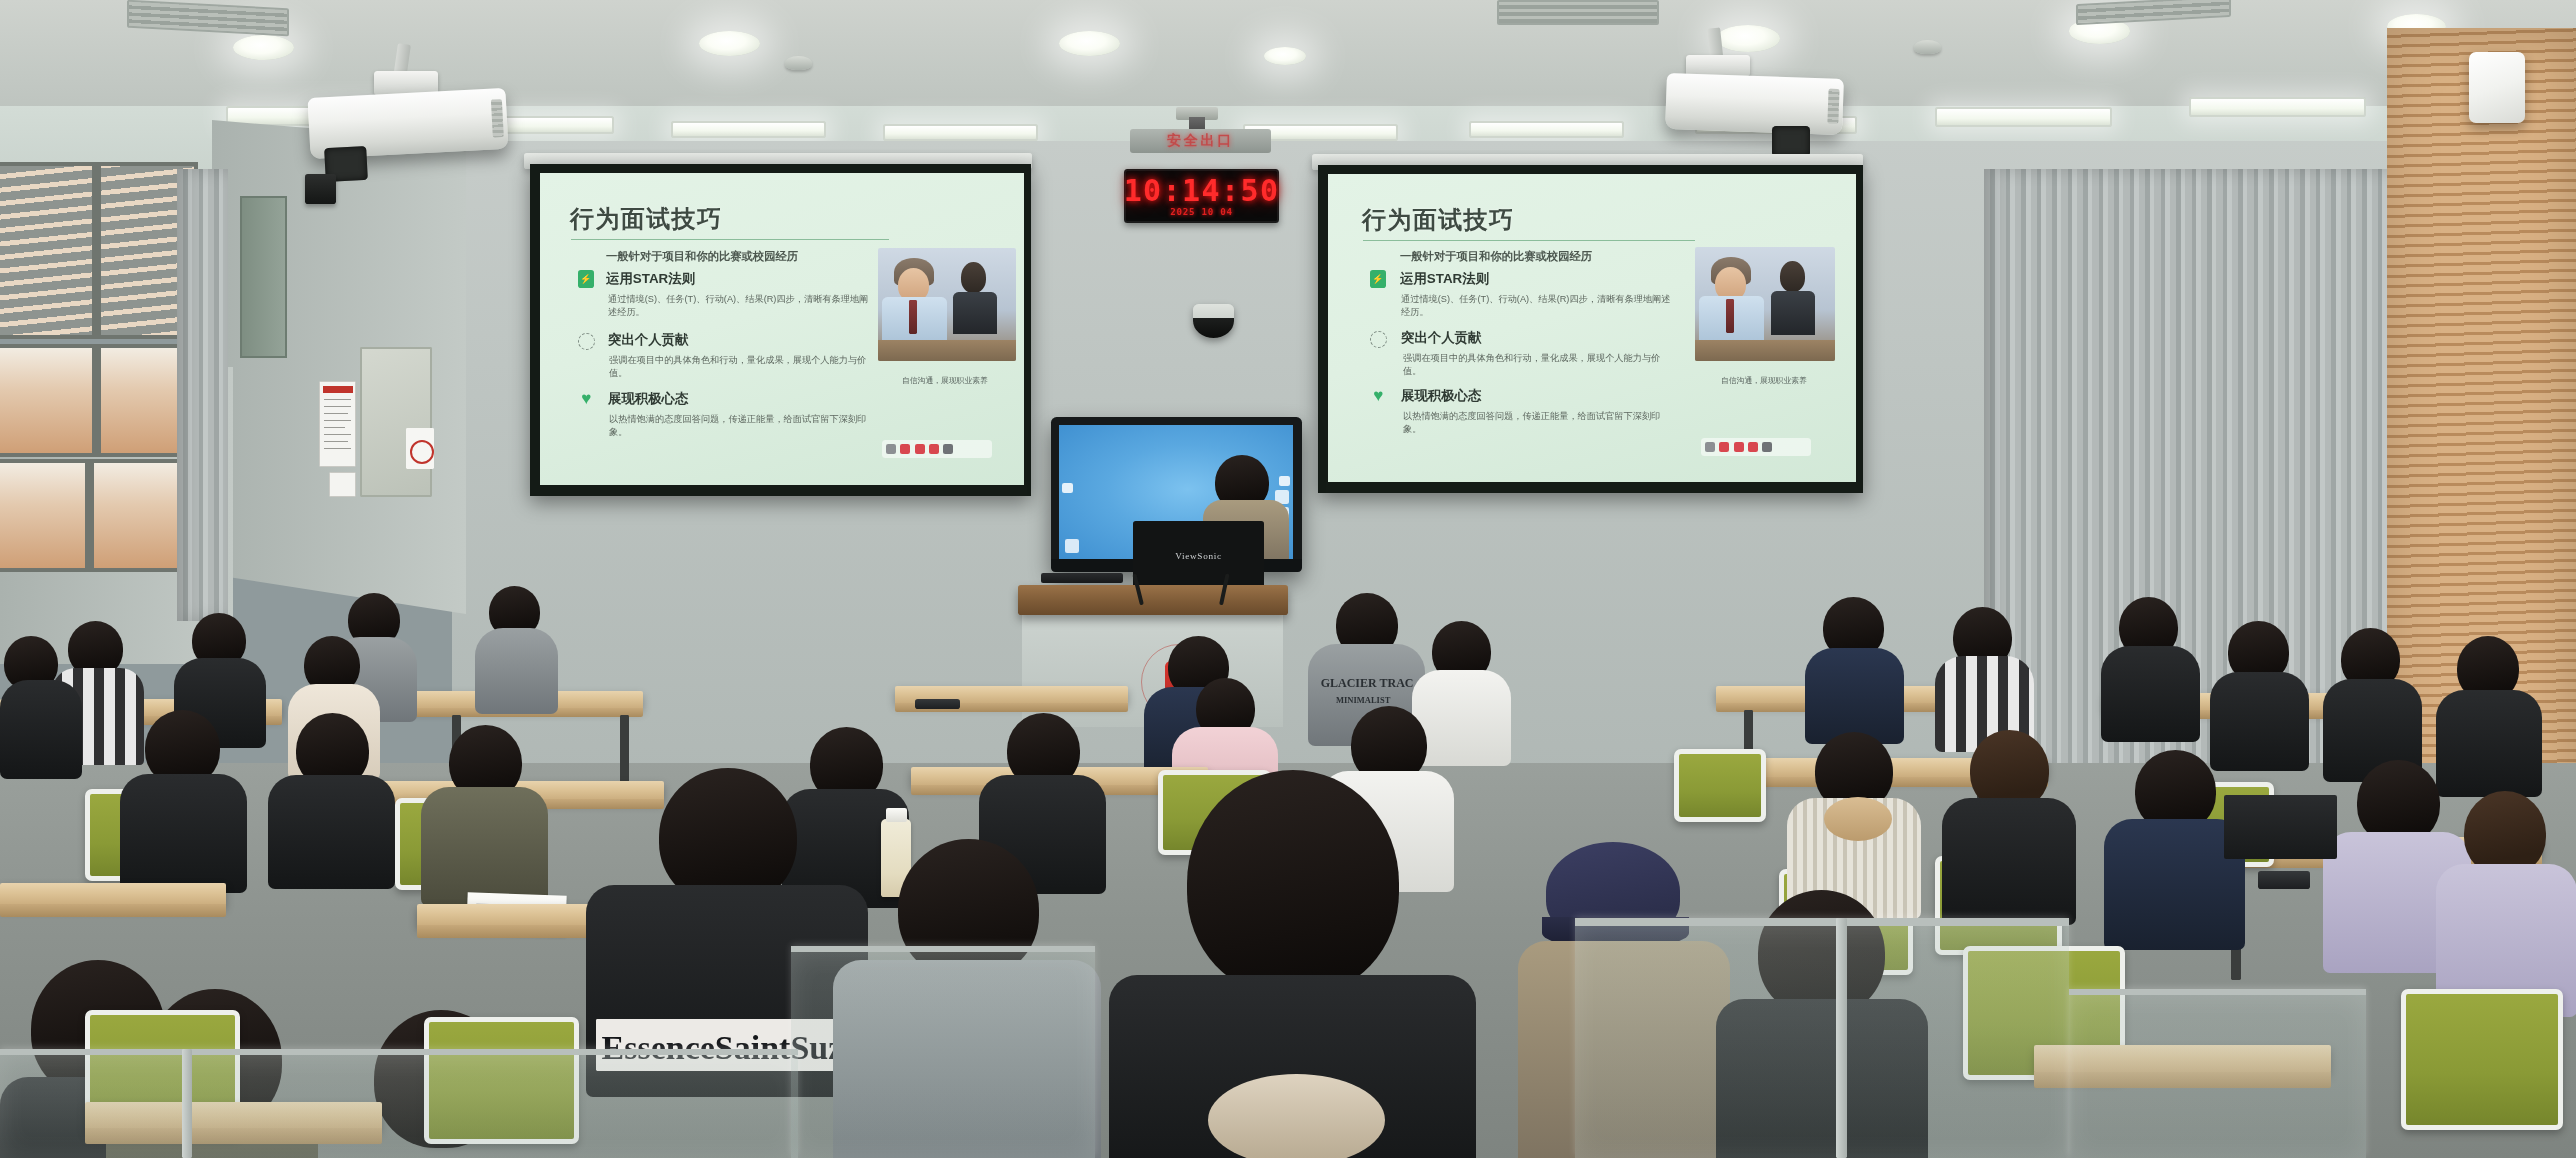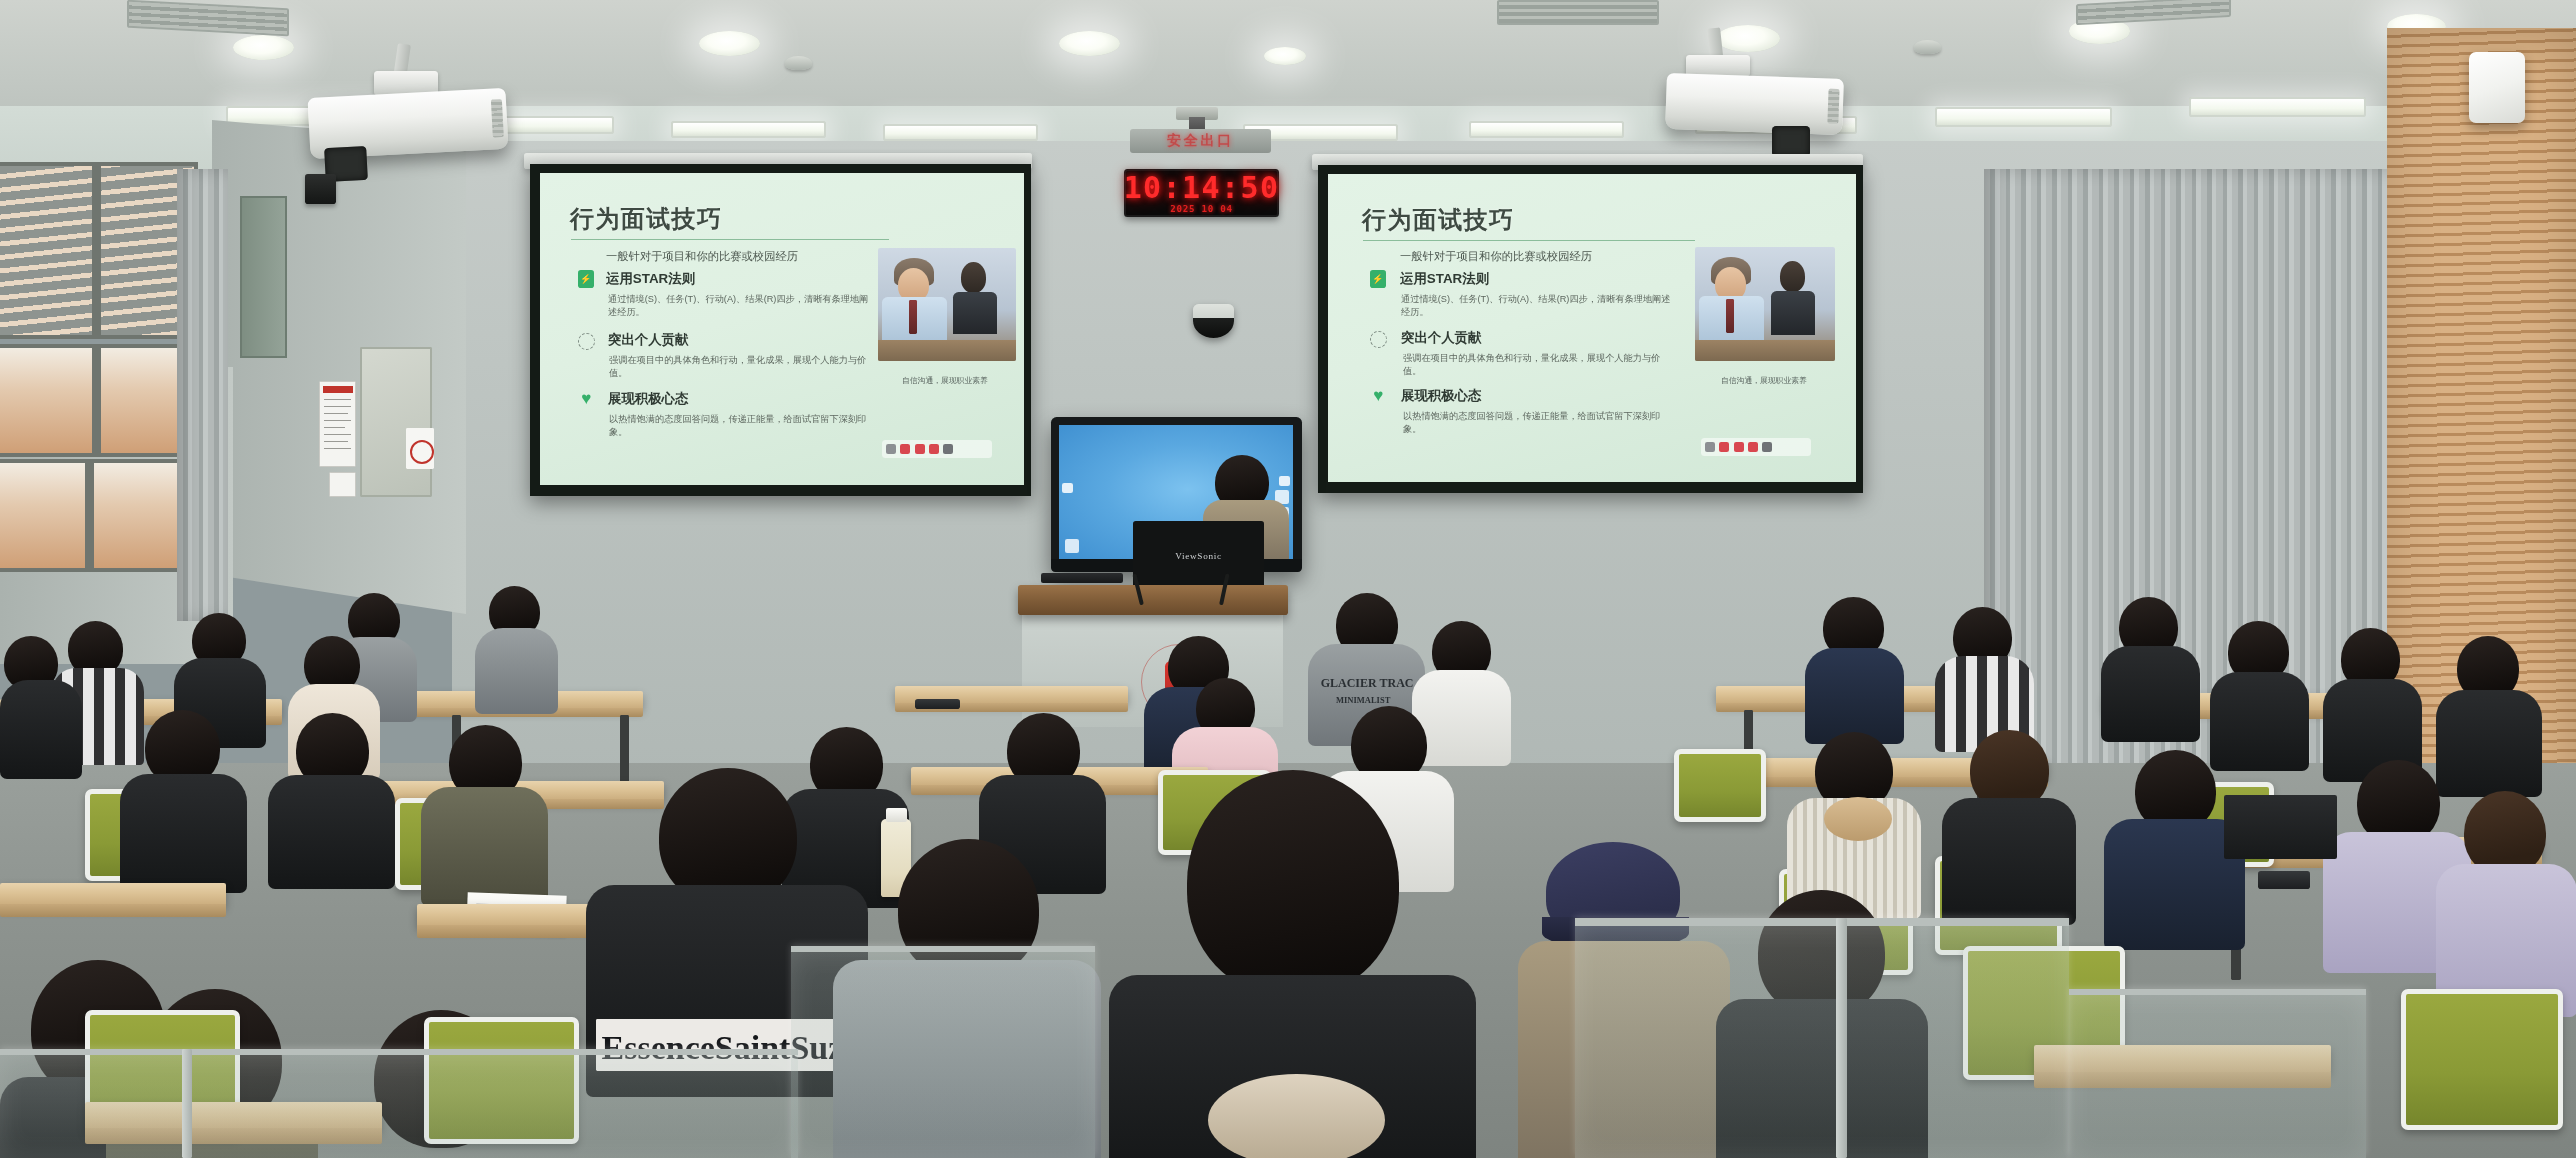--- a/index.html
+++ b/index.html
@@ -137,21 +137,21 @@
   .slide {
     position:absolute; overflow:hidden;
     background:linear-gradient(165deg,#e3f3e6 0%, #dff0e2 45%, #d2e8d7 100%);
   }
   .slide-title {
     position:absolute; color:#3e4a42; font-weight:bold; letter-spacing:1.4px;
     font-family:"DejaVu Sans", sans-serif;
     text-shadow:0 0 2.8px rgba(255,255,255,.6);
   }
   .slide-rule { position:absolute; height:1.4px; background:#8bbd9b; }
-  .slide-lead { position:absolute; color:#4c574f; font-weight:normal; }
+  .slide-lead { position:absolute; color:#4c574f; font-weight:bold; }
   .slide-h { position:absolute; color:#2f3a33; font-weight:bold; }
   .slide-p { position:absolute; color:#5d675f; line-height:1.45; }
   .slide-ico {
     position:absolute; border-radius:2.8px;
     display:flex; align-items:center; justify-content:center;
     color:#fff; font-weight:bold;
   }
   .ico-green { background:#35b06a; }
   .ico-ring  { background:transparent; border:1.4px dashed #7c8a81; border-radius:50%; }
   .ico-heart { background:transparent; color:#35b06a; }
@@ -485,21 +485,21 @@
 
   <div class="proj-arm" style="left:1709px; top:28px; width:12.7px; height:37px; transform:rotate(-6deg);"></div>
   <div class="proj-mount" style="left:1686px; top:55px; width:64px; height:21px;"></div>
   <div class="projector" style="left:1666px; top:76px; width:177px; height:56px; transform:rotate(2deg);"></div>
   <div class="proj-lens" style="left:1772px; top:126px; width:38px; height:31px;"></div>
 
   <div class="exit-sign" style="left:1130px; top:129px; width:141px; height:24px;">
     <span>安全出口</span>
   </div>
 
-  <div class="led-clock" style="left:1124px; top:169px; width:155px; height:48px;">
+  <div class="led-clock" style="left:1124px; top:169px; width:155px; height:54px;">
     <div class="led-time" style="font-size:30px; line-height:31px;">10:14:50</div>
     <div class="led-date" style="font-size:9.2px; line-height:11.3px;">2025 10 04</div>
   </div>
 
   <div class="dome-cam" style="left:1193px; top:304px; width:41px; height:34px;"></div>
   <div class="small-spk" style="left:305px; top:174px; width:31px; height:30px;"></div>
   <div class="small-spk" style="left:780px; top:157px; width:20px; height:24px;"></div>
 
   <div class="screen-housing" style="left:524px; top:153px; width:508px; height:15.5px;"></div>
   <div class="screen-border" style="left:530px; top:164px; width:501px; height:332px;">

